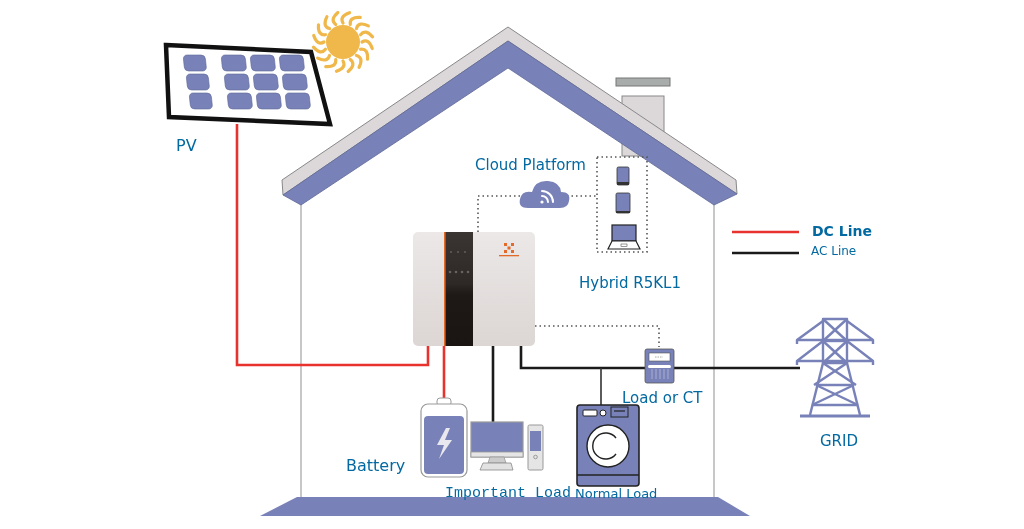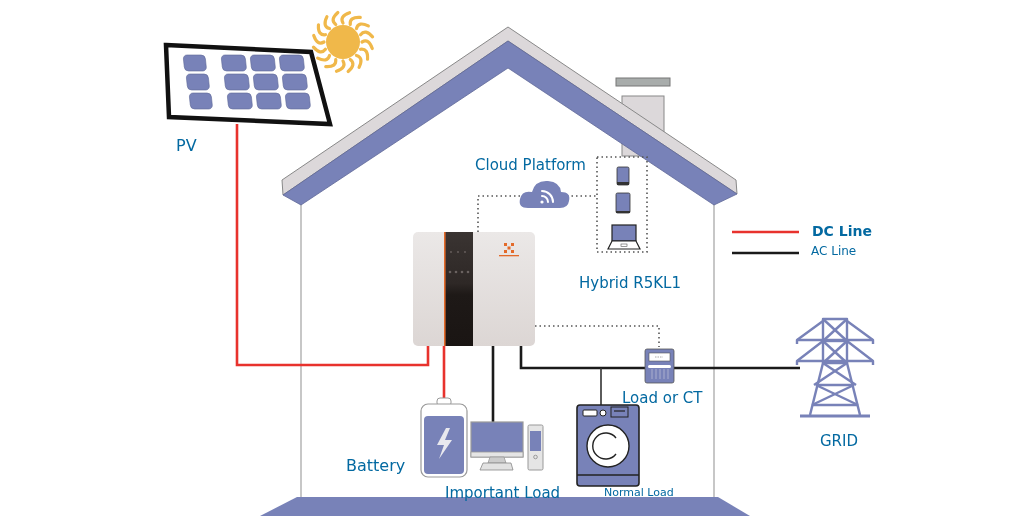--- a/index.html
+++ b/index.html
@@ -223,14 +223,14 @@
 </svg>
 
 <div class="lbl" style="left:176px; top:138px; font-size:16px;">PV</div>
 <div class="lbl" style="left:475px; top:158px; font-size:15px;text-align:right;">Cloud Platform</div>
 <div class="lbl" style="left:547px; top:276px; font-size:15px;margin-left:32px;">Hybrid R5KL1</div>
 <div class="lbl" style="left:812px; top:224px; font-size:14px;font-weight:bold;">DC Line</div>
 <div class="lbl" style="left:811px; top:245px; font-size:12px;">AC Line</div>
 <div class="lbl" style="left:622px; top:391px; font-size:15px;">Load or CT</div>
 <div class="lbl" style="left:820px; top:426px; font-size:15px;margin-top:8px;">GRID</div>
 <div class="lbl" style="left:346px; top:458px; font-size:16px;">Battery</div>
-<div class="lbl" style="left:445px; top:486px; font-size:15px;">Important Load</div>
-<div class="lbl" style="left:604px; top:487px; font-size:11px;">Normal Load</div>
+<div class="lbl" style="left:445px; top:486px; font-size:15px;font-family:Liberation Mono, monospace;">Important Load</div>
+<div class="lbl" style="left:575px; top:487px; font-size:13px;">Normal Load</div>
 
 </body></html>

